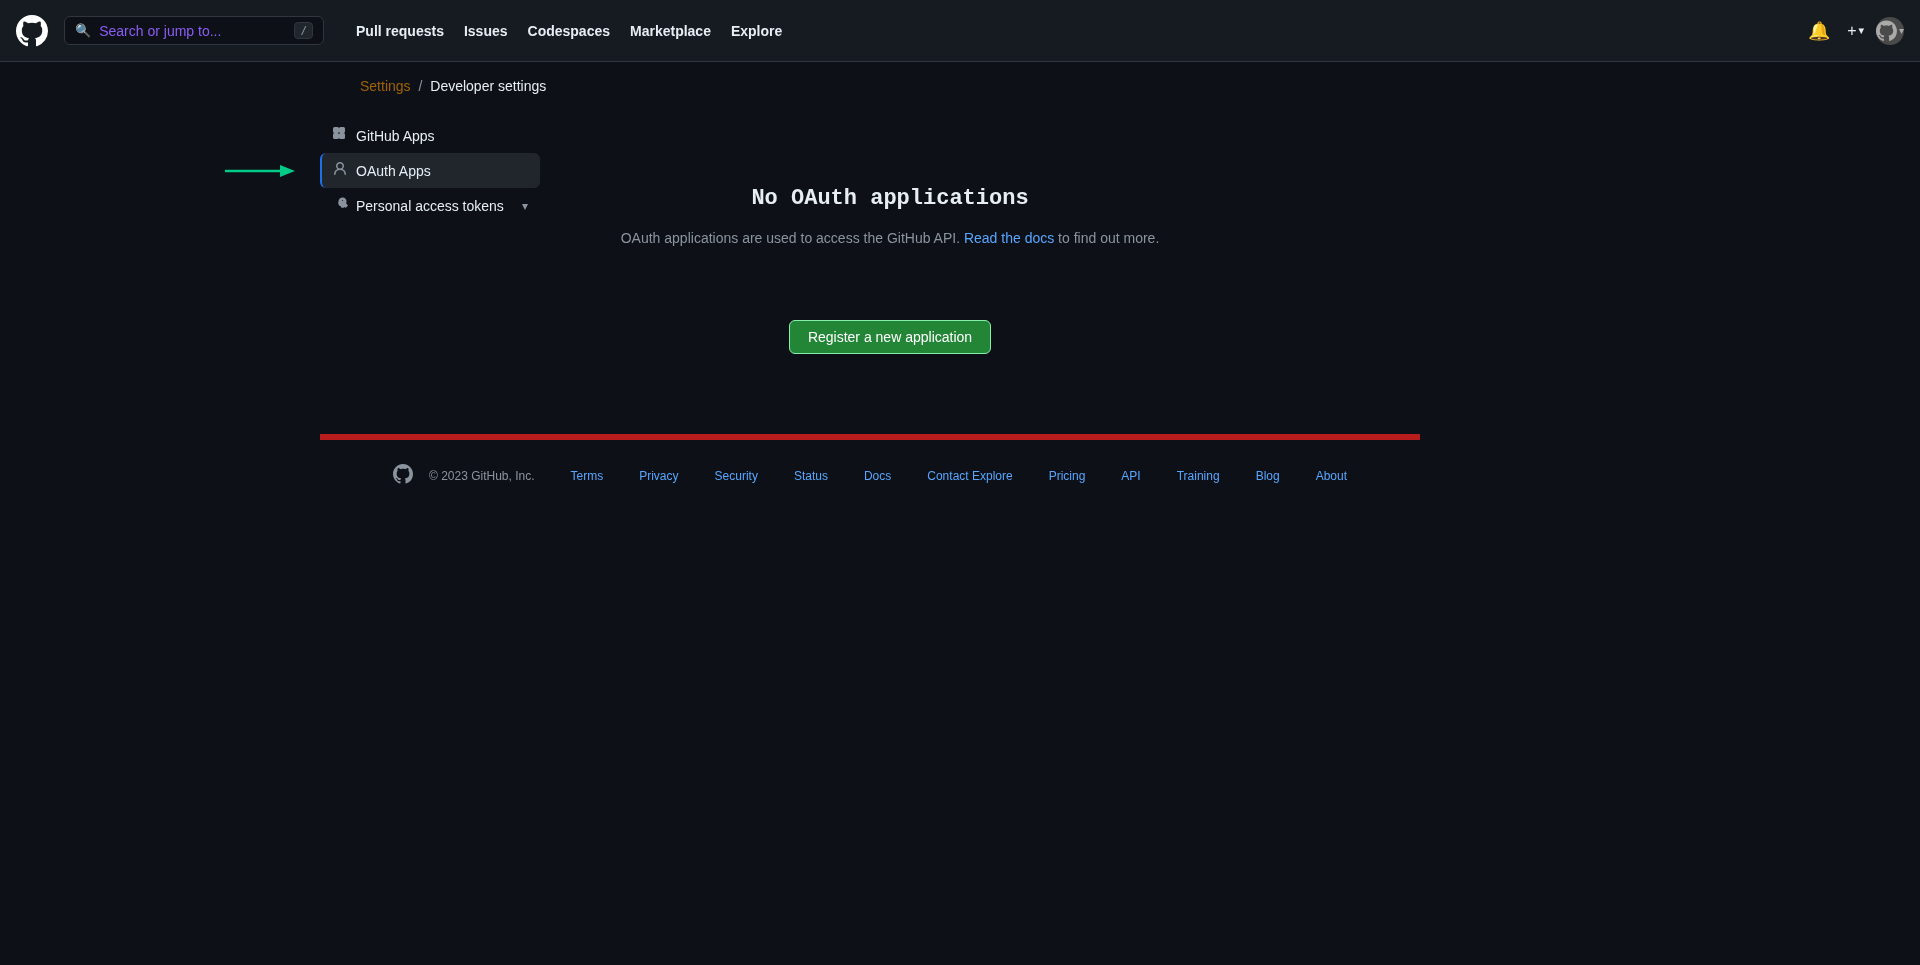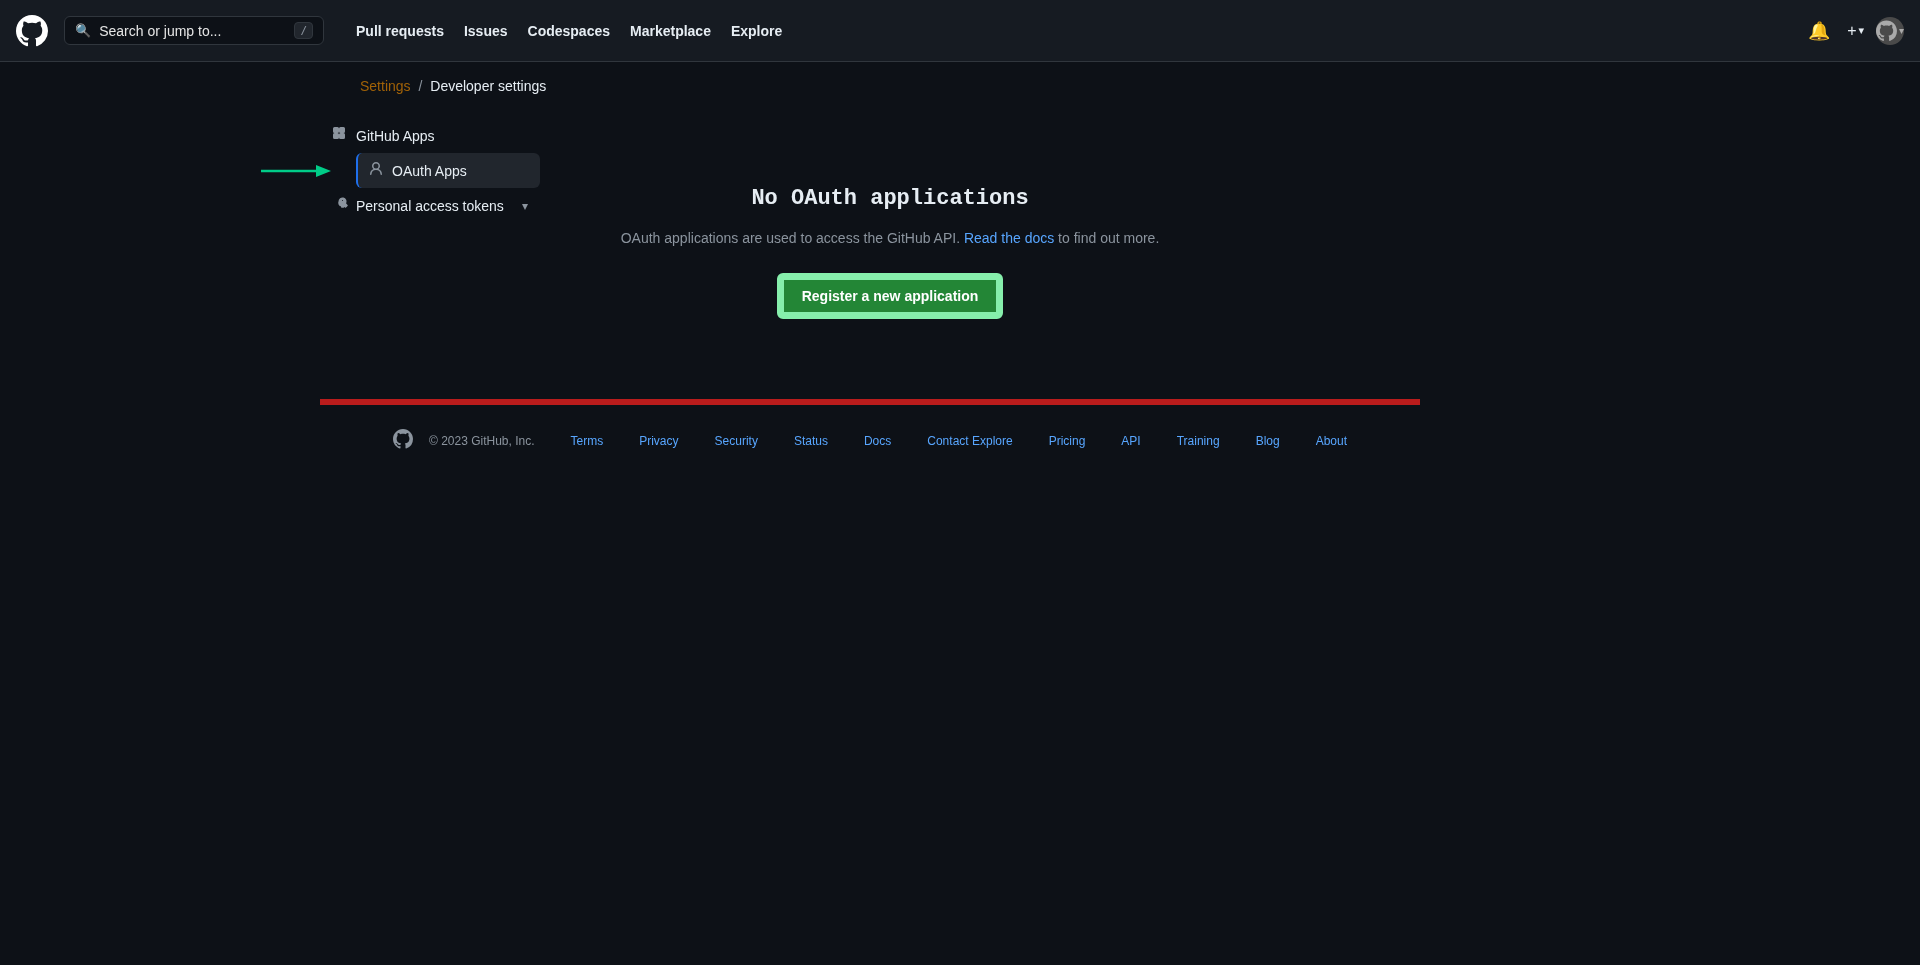--- a/index.html
+++ b/index.html
@@ -35,21 +35,21 @@
       border: 1px solid #30363d;
       border-radius: 6px;
       padding: 5px 10px;
       gap: 8px;
       width: 260px;
       color: #8b949e;
       font-size: 14px;
       cursor: text;
     }
     .topnav-search-icon { color: #8b949e; font-size: 13px; }
-    .topnav-search-text { flex: 1; color: #e5e5e5; font-size: 14px; }
+    .topnav-search-text { flex: 1; color: #8b5cf6; font-size: 14px; }
     .topnav-search-kbd {
       background: #21262d;
       border: 1px solid #30363d;
       border-radius: 4px;
       padding: 1px 5px;
       font-size: 11px;
       color: #8b949e;
     }
     .topnav-links {
       display: flex;
@@ -173,27 +173,28 @@
       margin-bottom: 24px;
       line-height: 1.6;
     }
     .oauth-empty-desc a {
       color: #58a6ff;
       text-decoration: none;
     }
     .register-btn {
       background-color: #238636;
       color: #ffffff;
-      border: 7px solid #86efac;
+      border: 1px solid #86efac;
       border-radius: 6px;
       padding: 8px 18px;
       font-size: 14px;
-      font-weight: 700;
-      cursor: pointer;
-      text-decoration: none;
+      font-weight: 400;
+      cursor: pointer;
+      text-decoration: none;
+      margin-top: 47px;
     }
 
     
     .footer {
       border-top: 6px solid #b91c1c;
       margin: 0 auto;
       padding: 24px 0;
       display: flex;
       align-items: center;
       justify-content: center;
@@ -278,21 +279,21 @@
 
     <div class="sidebar-item">
       <span class="sidebar-item-icon">
         <svg width="16" height="16" viewBox="0 0 16 16" fill="#8b949e" xmlns="http://www.w3.org/2000/svg">
           <path d="M1 2.5A1.5 1.5 0 012.5 1h3A1.5 1.5 0 017 2.5v3A1.5 1.5 0 015.5 7h-3A1.5 1.5 0 011 5.5v-3zm6 0A1.5 1.5 0 018.5 1h3A1.5 1.5 0 0113 2.5v3A1.5 1.5 0 0111.5 7h-3A1.5 1.5 0 017 5.5v-3zm-6 6A1.5 1.5 0 012.5 7h3A1.5 1.5 0 017 8.5v3A1.5 1.5 0 015.5 13h-3A1.5 1.5 0 011 11.5v-3zm6 0A1.5 1.5 0 018.5 7h3A1.5 1.5 0 0113 8.5v3A1.5 1.5 0 0111.5 13h-3A1.5 1.5 0 017 11.5v-3z"></path>
         </svg>
       </span>
       <span class="sidebar-item-label">GitHub Apps</span>
     </div>
 
-    <div class="sidebar-item-wrapper" style="position:relative;margin-left:36px;">
+    <div class="sidebar-item-wrapper" style="position:relative;">
 
       <svg class="green-arrow" width="70" height="24" viewBox="0 0 70 24" xmlns="http://www.w3.org/2000/svg">
         <line x1="0" y1="12" x2="55" y2="12" stroke="#00cc88" stroke-width="2.5"></line>
         <polygon points="55,6 70,12 55,18" fill="#00cc88"></polygon>
       </svg>
       <div class="sidebar-item active">
         <span class="sidebar-item-icon">
           <svg width="16" height="16" viewBox="0 0 16 16" fill="#8b949e" xmlns="http://www.w3.org/2000/svg">
             <path d="M10.5 5a2.5 2.5 0 11-5 0 2.5 2.5 0 015 0zm.061 3.073a4 4 0 10-5.123 0 6.004 6.004 0 00-3.431 5.142.75.75 0 001.498.07 4.5 4.5 0 018.99 0 .75.75 0 101.498-.07 6.005 6.005 0 00-3.432-5.142z"></path>
           </svg>

